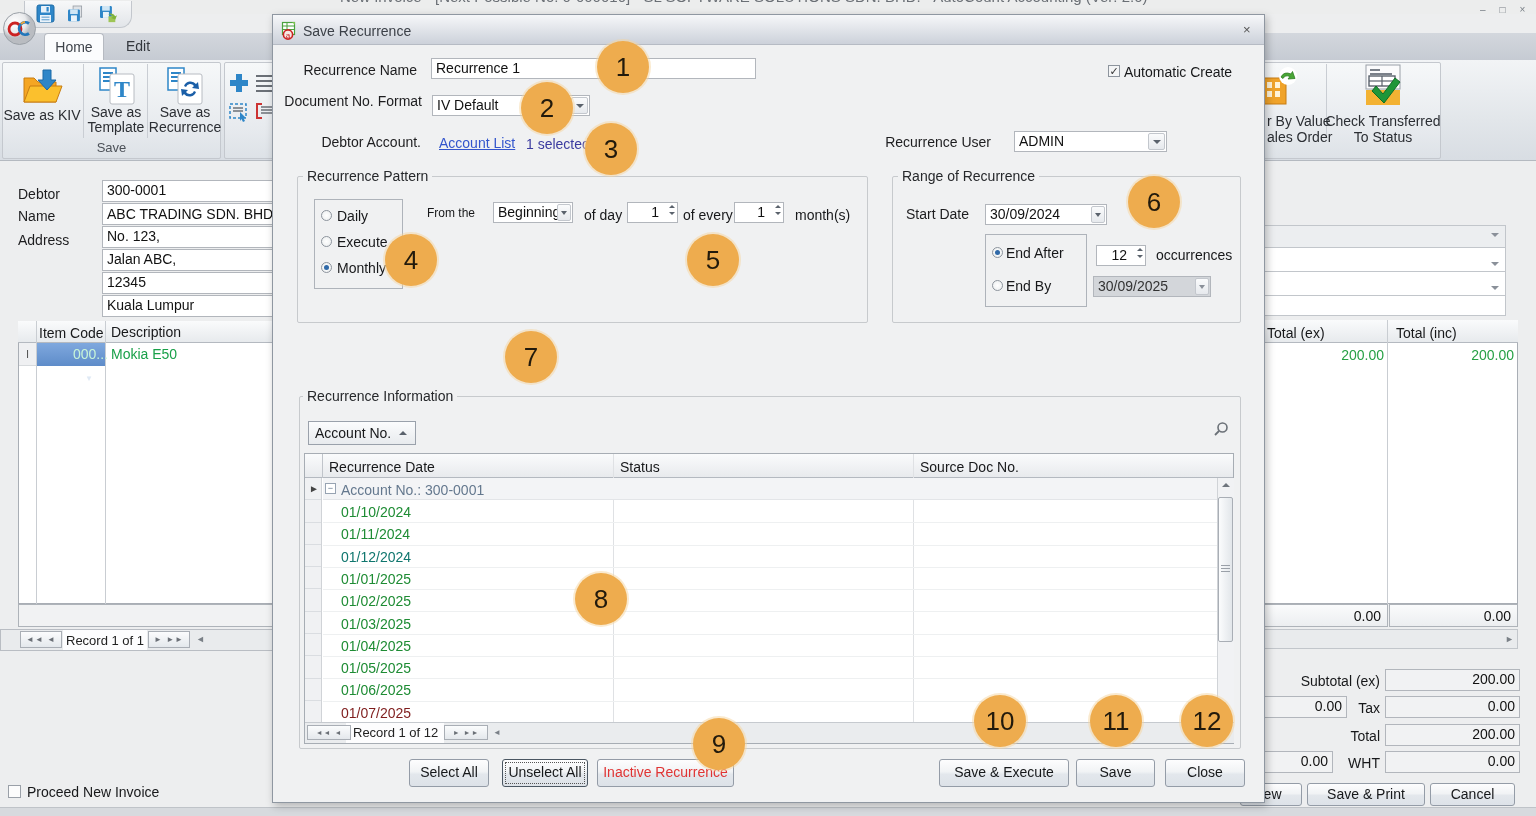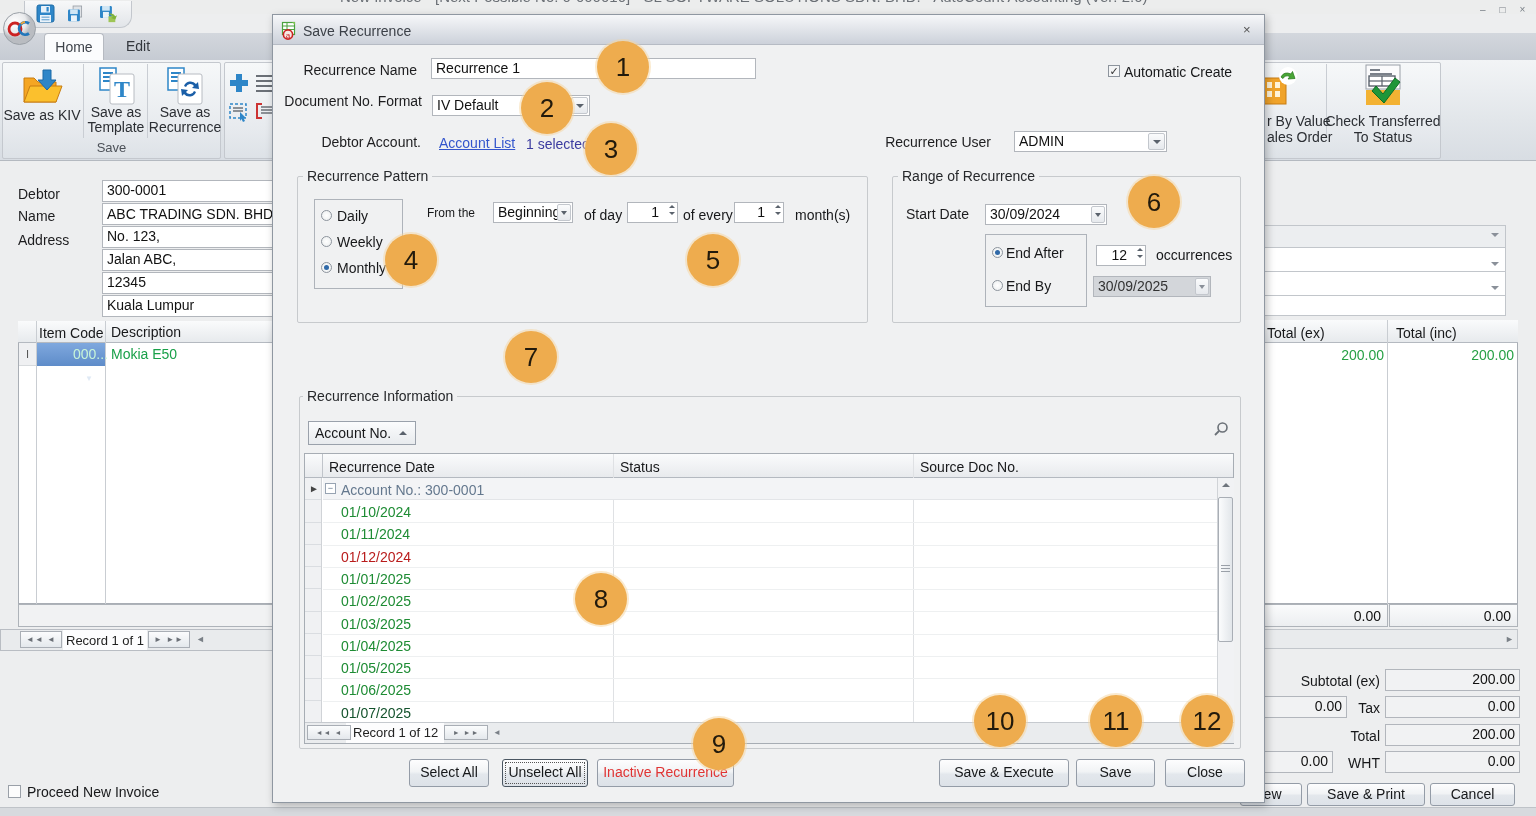--- a/index.html
+++ b/index.html
@@ -275,21 +275,21 @@
         <div class="arrdn"></div>
       </div>
   </div>
 
   <div class="grp" style="left:24px;top:161px;width:571px;height:147px;"></div>
   <div class="grplbl" style="left:30px;top:153px;">Recurrence Pattern</div>
   <div class="abs" style="left:41px;top:184px;width:89px;height:90px;background:#f0f1f2;border:1px solid #aeb3ba;"></div>
   <div class="radio" style="left:48px;top:195px;"></div>
   <div class="abs" style="left:64px;top:193px;font-size:14px;color:#17181a;">Daily</div>
   <div class="radio" style="left:48px;top:221px;"></div>
-  <div class="abs" style="left:64px;top:219px;font-size:14px;color:#17181a;">Weekly</div>
+  <div class="abs" style="left:64px;top:219px;font-size:14px;color:#17181a;">Execute</div>
   <div class="radio sel" style="left:48px;top:247px;"></div>
   <div class="abs" style="left:64px;top:245px;font-size:14px;color:#17181a;">Monthly</div>
 
   <div class="abs" style="left:154px;top:191px;font-size:12px;color:#17181a;">From the</div>
   <div class="inp" style="left:220px;top:187px;width:80px;height:21px;font-size:14px;">Beginning
     <div class="ddbtn" style="width:14px;">
         <div class="arrdn" style="border-left-width:3px;border-right-width:3px;"></div>
       </div>
   </div>
   <div class="abs" style="left:311px;top:192px;font-size:14px;color:#17181a;">of day</div>
@@ -366,35 +366,35 @@
   <div class="abs" style="left:50px;top:463px;width:894px;height:22px;background:#f3f4f6;border-bottom:1px solid #e3e5e8;"></div>
   <div class="abs" style="left:52px;top:468px;width:11px;height:11px;border:1px solid #97a3b2;background:#fff;color:#5d7188;font-size:9px;line-height:9px;text-align:center;">−</div>
   <div class="abs" style="left:68px;top:467px;font-size:14px;color:#64788e;">Account No.: 300-0001</div>
 
   <div id="rows">
       <div class="abs" style="left:50px;top:486px;width:894px;height:22.3px;border-bottom:1px solid #eef0f1;"></div>
       <div class="abs" style="left:68px;top:489px;font-size:14px;color:#1e8c34;">01/10/2024</div>
       <div class="abs" style="left:50px;top:508.3px;width:894px;height:22.3px;border-bottom:1px solid #eef0f1;"></div>
       <div class="abs" style="left:68px;top:511.3px;font-size:14px;color:#1e8c34;">01/11/2024</div>
       <div class="abs" style="left:50px;top:530.6px;width:894px;height:22.3px;border-bottom:1px solid #eef0f1;"></div>
-      <div class="abs" style="left:68px;top:533.6px;font-size:14px;color:#b91c1c;">01/12/2024</div>
+      <div class="abs" style="left:68px;top:533.6px;font-size:14px;color:#0f766e;">01/12/2024</div>
       <div class="abs" style="left:50px;top:552.9px;width:894px;height:22.3px;border-bottom:1px solid #eef0f1;"></div>
       <div class="abs" style="left:68px;top:555.9px;font-size:14px;color:#1e8c34;">01/01/2025</div>
       <div class="abs" style="left:50px;top:575.1999999999999px;width:894px;height:22.3px;border-bottom:1px solid #eef0f1;"></div>
       <div class="abs" style="left:68px;top:578.1999999999999px;font-size:14px;color:#1e8c34;">01/02/2025</div>
       <div class="abs" style="left:50px;top:597.4999999999999px;width:894px;height:22.3px;border-bottom:1px solid #eef0f1;"></div>
       <div class="abs" style="left:68px;top:600.4999999999999px;font-size:14px;color:#1e8c34;">01/03/2025</div>
       <div class="abs" style="left:50px;top:619.7999999999998px;width:894px;height:22.3px;border-bottom:1px solid #eef0f1;"></div>
       <div class="abs" style="left:68px;top:622.7999999999998px;font-size:14px;color:#1e8c34;">01/04/2025</div>
       <div class="abs" style="left:50px;top:642.0999999999998px;width:894px;height:22.3px;border-bottom:1px solid #eef0f1;"></div>
       <div class="abs" style="left:68px;top:645.0999999999998px;font-size:14px;color:#1e8c34;">01/05/2025</div>
       <div class="abs" style="left:50px;top:664.3999999999997px;width:894px;height:22.3px;border-bottom:1px solid #eef0f1;"></div>
       <div class="abs" style="left:68px;top:667.3999999999997px;font-size:14px;color:#1e8c34;">01/06/2025</div>
       <div class="abs" style="left:50px;top:686.6999999999997px;width:894px;height:22.3px;border-bottom:1px solid #eef0f1;"></div>
-      <div class="abs" style="left:68px;top:689.6999999999997px;font-size:14px;color:#14532d;">01/07/2025</div>
+      <div class="abs" style="left:68px;top:689.6999999999997px;font-size:14px;color:#7f1d1d;">01/07/2025</div>
     </div>
 
   <div class="abs" style="left:944px;top:463px;width:17px;height:244px;background:#f1f2f4;border-left:1px solid #d0d3d7;"></div>
   <div class="abs" style="left:949px;top:468px;">
       <div class="arrup" style="border-bottom-color:#6f757d;"></div>
     </div>
   <div class="abs" style="left:945px;top:482px;width:15px;height:145px;background:linear-gradient(90deg,#fbfcfd,#e2e6ea);border:1px solid #a9aeb5;border-radius:2px;"></div>
   <div class="abs" style="left:948px;top:550px;width:9px;height:1px;background:#9aa0a8;box-shadow:0 3px 0 #9aa0a8, 0 6px 0 #9aa0a8;"></div>
   <div class="abs" style="left:949px;top:694px;">
       <div class="arrdn" style="border-top-color:#6f757d;"></div>

